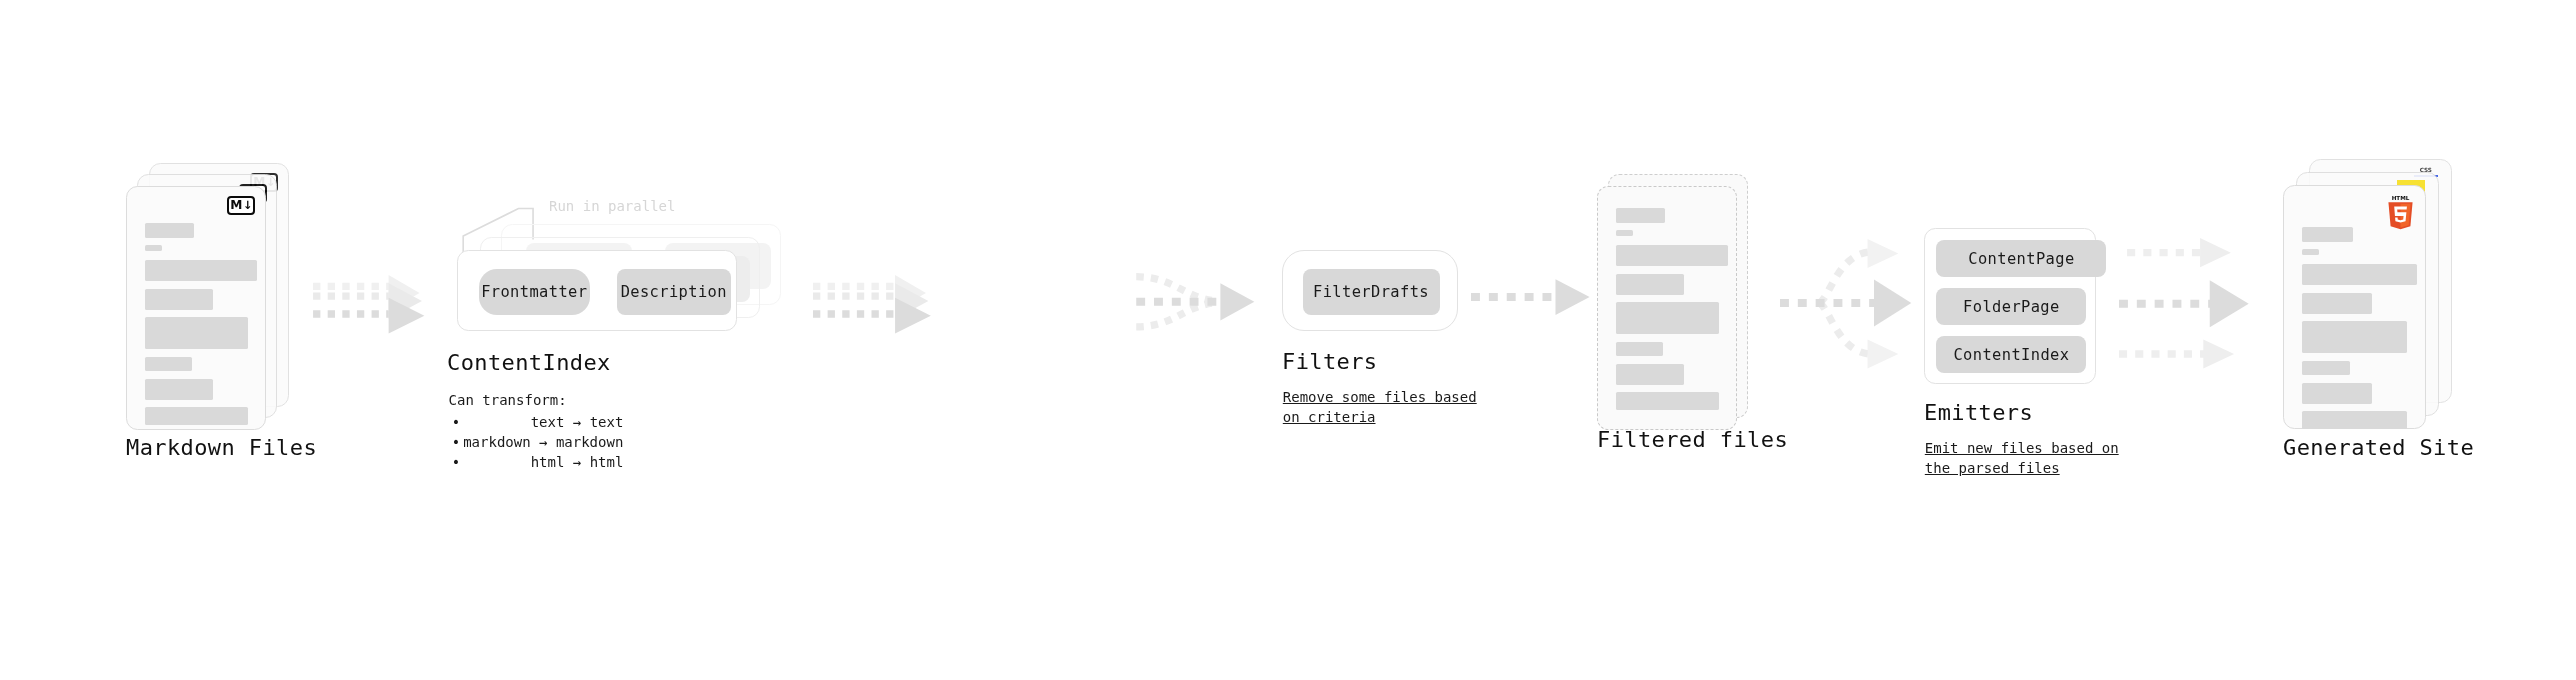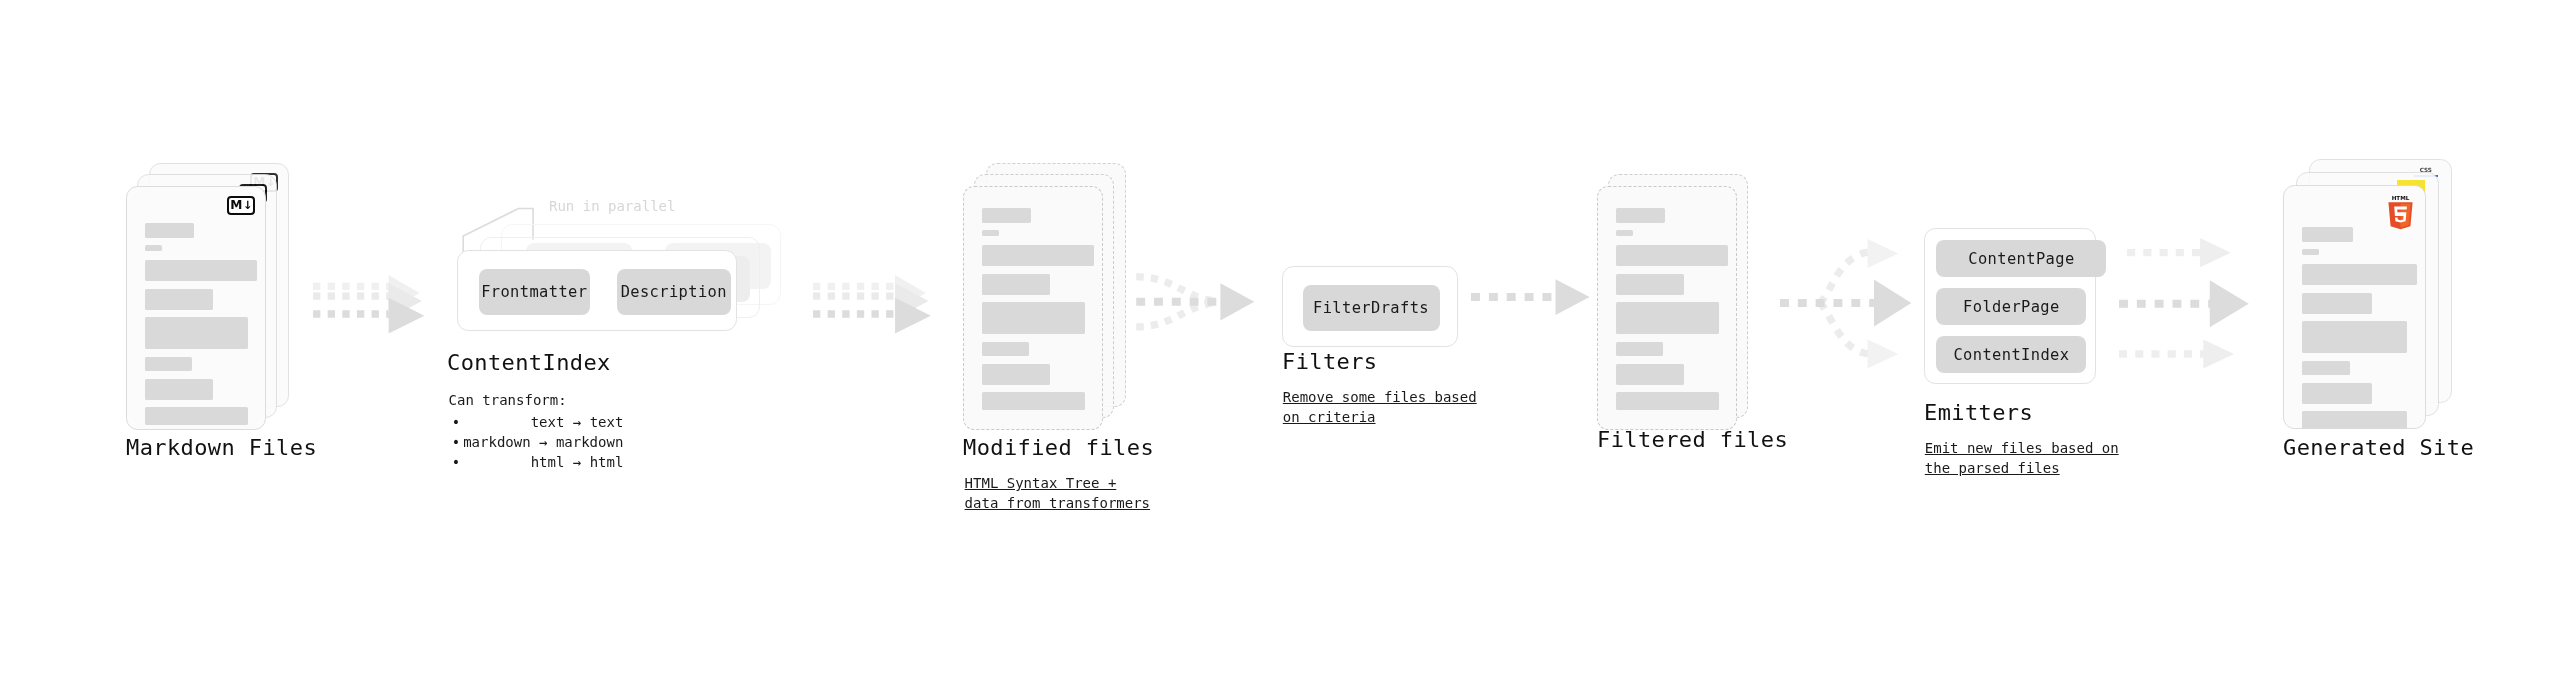--- a/index.html
+++ b/index.html
@@ -195,21 +195,21 @@
         <line x1="0" y1="8" x2="48" y2="8" stroke="#efefef"></line>
         <polygon points="44,3 54,8 44,13" fill="#efefef"></polygon>
         <line x1="0" y1="24" x2="48" y2="24" stroke="#eaeaea"></line>
         <polygon points="44,19 54,24 44,29" fill="#eaeaea"></polygon>
         <line x1="0" y1="42" x2="52" y2="42" stroke="#dedede"></line>
         <polygon points="48,37 58,42 48,47" fill="#dedede"></polygon>
       </g>
     </svg>
 
     <div class="groupbox" style="left:9.8px;top:63px;width:280px;height:81px;">
-      <div class="chip" style="left:21px;top:18px;width:111px;height:46px;">Frontmatter</div>
+      <div class="chip" style="left:21px;top:18px;width:111px;height:46px;border-radius:18px;">Frontmatter</div>
       <div class="chip" style="left:159px;top:18px;width:114px;height:46px;">Description</div>
     </div>
 
     <div class="title" style="left:0px;top:163px;">ContentIndex</div>
 
     <div class="bullets" style="left:1.6px;top:203px;">
       <p class="lead">Can transform:</p>
       <ul>
         <li>text → text</li>
         <li>markdown → markdown</li>
@@ -224,55 +224,34 @@
         <line x1="0" y1="14" x2="108" y2="14" stroke="#f0f0f0"></line>
         <line x1="0" y1="26" x2="108" y2="26" stroke="#eaeaea"></line>
         <line x1="0" y1="48" x2="108" y2="48" stroke="#dcdcdc"></line>
       </g>
       <polygon points="101,0 139,22 101,44" fill="#f0f0f0"></polygon>
       <polygon points="101,10 142,32 101,54" fill="#eaeaea"></polygon>
       <polygon points="101,28 145,50 101,72" fill="#dcdcdc"></polygon>
     </svg>
   </div>
 
-  <div class="node" style="left:963px;top:163px;">
-    <div class="cardstack" style="width:187px;height:260px;">
-      <div class="card dashed back2" style="left:23px;top:0px;width:140px;height:244px;"></div>
-      <div class="card dashed back1" style="left:11.4px;top:11.4px;width:140px;height:244px;"></div>
-      <div class="card dashed" style="left:0px;top:23px;width:140px;height:244px;">
-        <div class="cardbody" style="top:21px;">
-          <div class="bar" style="width:44%;height:14.6px;"></div>
-          <div class="bar" style="width:15%;height:6.5px;margin-bottom:9px;"></div>
-          <div class="bar" style="width:100%;height:21px;"></div>
-          <div class="bar" style="width:61%;height:21px;"></div>
-          <div class="bar" style="width:92%;height:32.5px;"></div>
-          <div class="bar" style="width:42%;height:14.6px;"></div>
-          <div class="bar" style="width:61%;height:21px;"></div>
-          <div class="bar" style="width:92%;height:18px;"></div>
-        </div>
-      </div>
-    </div>
-    <div class="title" style="left:0px;top:272px;">Modified files</div>
-    <div class="subtitle" style="left:1.6px;top:310px;">HTML Syntax Tree +
-data from transformers</div>
-  </div>
 
   <div class="node" style="left:1136px;top:267px;">
     <svg width="138" height="89" viewBox="0 0 170 110">
       <g fill="none" stroke="#ececec" stroke-width="9" stroke-dasharray="9 9">
         <path d="M0,12 C48,12 60,40 102,42"></path>
         <path d="M0,74 C48,74 60,46 102,44"></path>
       </g>
       <line x1="0" y1="43" x2="110" y2="43" stroke="#dcdcdc" stroke-width="10" stroke-dasharray="11 11"></line>
       <polygon points="104,20 146,43 104,66" fill="#dcdcdc"></polygon>
     </svg>
   </div>
 
   <div class="node" style="left:1282px;top:250px;">
-    <div class="groupbox" style="left:0px;top:16px;width:176px;height:81px;">
+    <div class="groupbox" style="left:0px;top:0px;width:176px;height:81px;border-radius:22px;">
       <div class="chip" style="left:19.5px;top:18px;width:137px;height:46px;">FilterDrafts</div>
     </div>
     <div class="title" style="left:0px;top:99px;">Filters</div>
     <div class="subtitle" style="left:0.8px;top:137px;">Remove some files based
 on criteria</div>
   </div>
 
   <div class="node" style="left:1471px;top:284px;">
     <svg width="130" height="32.5" viewBox="0 0 160 40">
       <line x1="0" y1="16" x2="110" y2="16" stroke="#dcdcdc" stroke-width="10" stroke-dasharray="11 11"></line>

